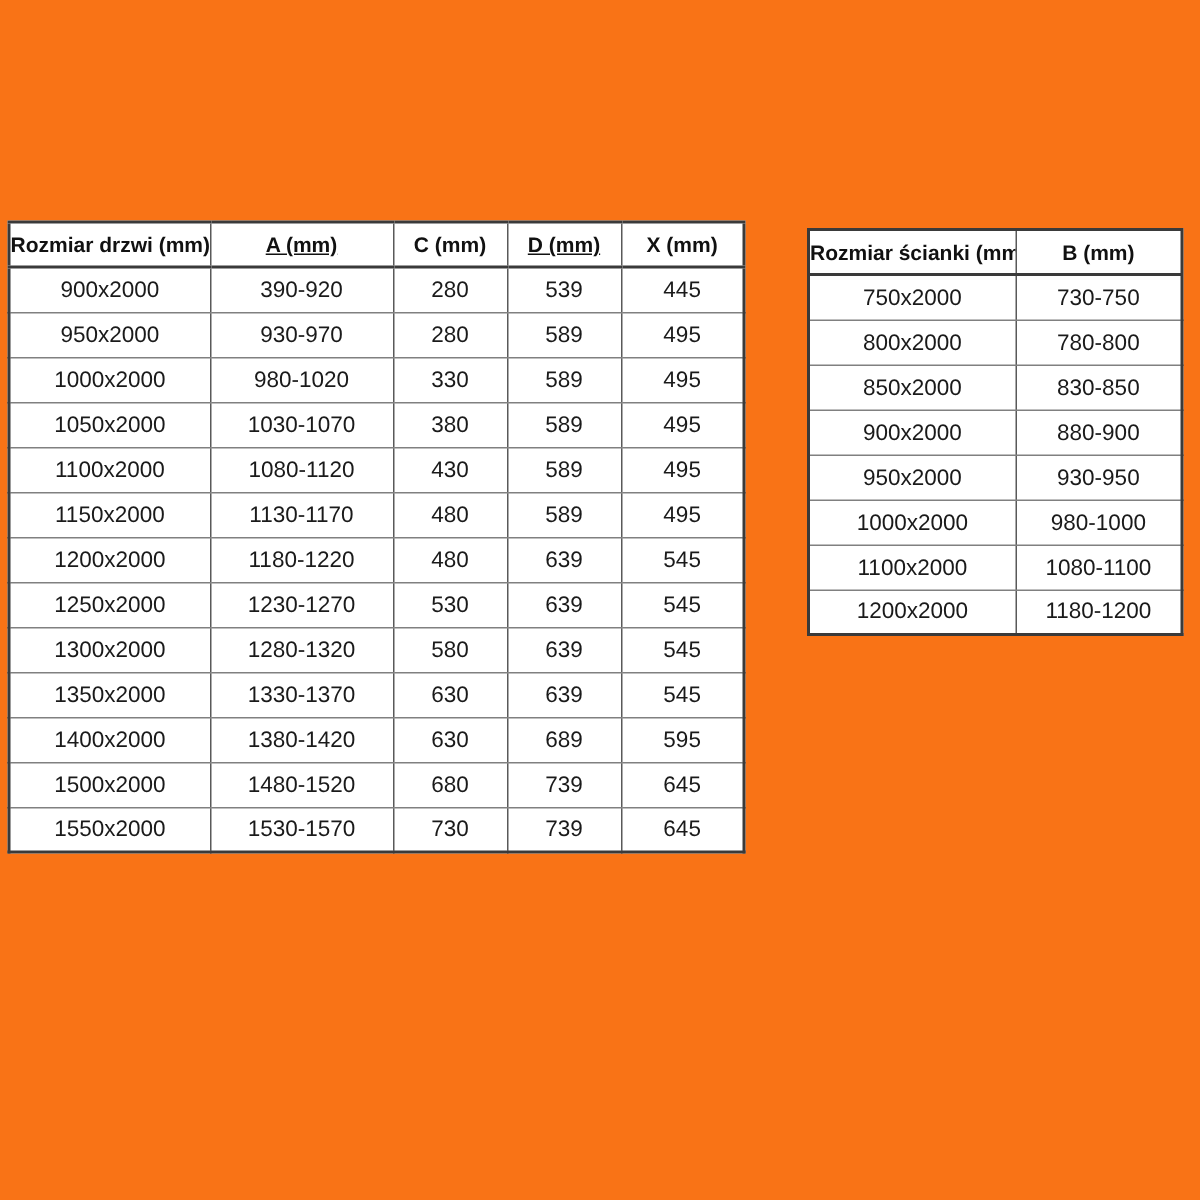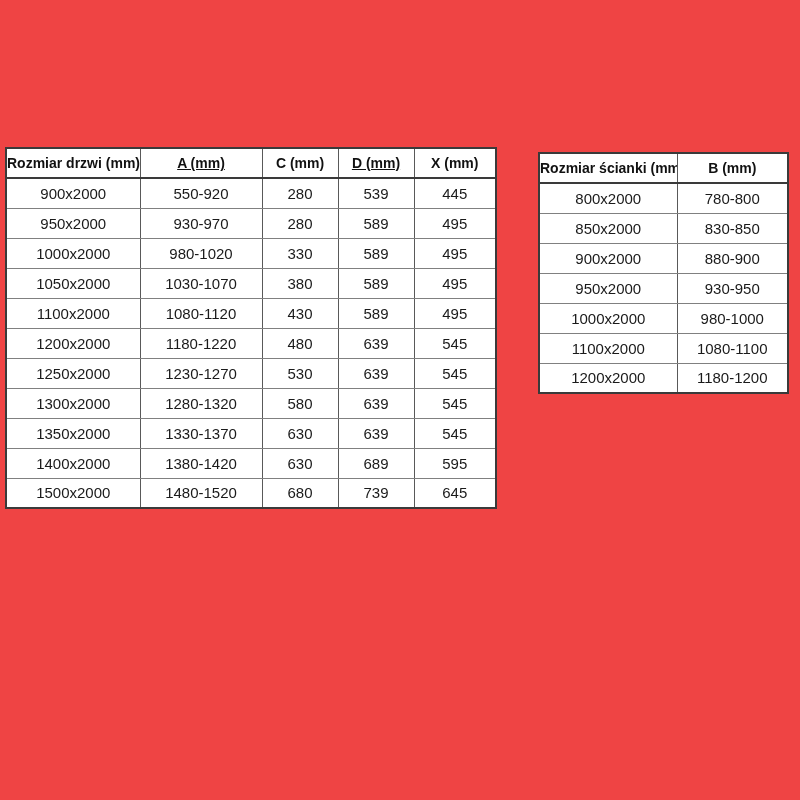--- a/index.html
+++ b/index.html
@@ -5,21 +5,21 @@
   * { margin: 0; padding: 0; box-sizing: border-box; }
   html, body {
     width: 800px; height: 800px;
     background: #ffffff;
     font-family: "Liberation Sans", sans-serif;
     color: #111111;
   }
   .canvas {
     position: relative;
     width: 800px; height: 800px;
-    background: #ef4444;
+    background: #f97316;
     overflow: hidden;
     padding-left: 36px;
   }
   table.spec-table {
     position: absolute;
     border-collapse: collapse;
     table-layout: fixed;
     background: #ffffff;
     border: 2px solid #3a3a3a;
   }
@@ -71,21 +71,21 @@
           <th>Rozmiar drzwi (mm)</th>
           <th>A (mm)</th>
           <th>C (mm)</th>
           <th>D (mm)</th>
           <th>X (mm)</th>
         </tr>
       </thead>
       <tbody>
         <tr>
           <td>900x2000</td>
-          <td>550-920</td>
+          <td>390-920</td>
           <td>280</td>
           <td>539</td>
           <td>445</td>
         </tr>
         <tr>
           <td>950x2000</td>
           <td>930-970</td>
           <td>280</td>
           <td>589</td>
           <td>495</td>
@@ -101,20 +101,27 @@
           <td>1050x2000</td>
           <td>1030-1070</td>
           <td>380</td>
           <td>589</td>
           <td>495</td>
         </tr>
         <tr>
           <td>1100x2000</td>
           <td>1080-1120</td>
           <td>430</td>
+          <td>589</td>
+          <td>495</td>
+        </tr>
+        <tr>
+          <td>1150x2000</td>
+          <td>1130-1170</td>
+          <td>480</td>
           <td>589</td>
           <td>495</td>
         </tr>
         <tr>
           <td>1200x2000</td>
           <td>1180-1220</td>
           <td>480</td>
           <td>639</td>
           <td>545</td>
         </tr>
@@ -146,30 +153,41 @@
           <td>689</td>
           <td>595</td>
         </tr>
         <tr>
           <td>1500x2000</td>
           <td>1480-1520</td>
           <td>680</td>
           <td>739</td>
           <td>645</td>
         </tr>
+        <tr>
+          <td>1550x2000</td>
+          <td>1530-1570</td>
+          <td>730</td>
+          <td>739</td>
+          <td>645</td>
+        </tr>
       </tbody>
     </table>
   <table class="spec-table walls">
       <thead>
         <tr>
           <th>Rozmiar ścianki (mm)</th>
           <th>B (mm)</th>
         </tr>
       </thead>
       <tbody>
+        <tr>
+          <td>750x2000</td>
+          <td>730-750</td>
+        </tr>
         <tr>
           <td>800x2000</td>
           <td>780-800</td>
         </tr>
         <tr>
           <td>850x2000</td>
           <td>830-850</td>
         </tr>
         <tr>
           <td>900x2000</td>

